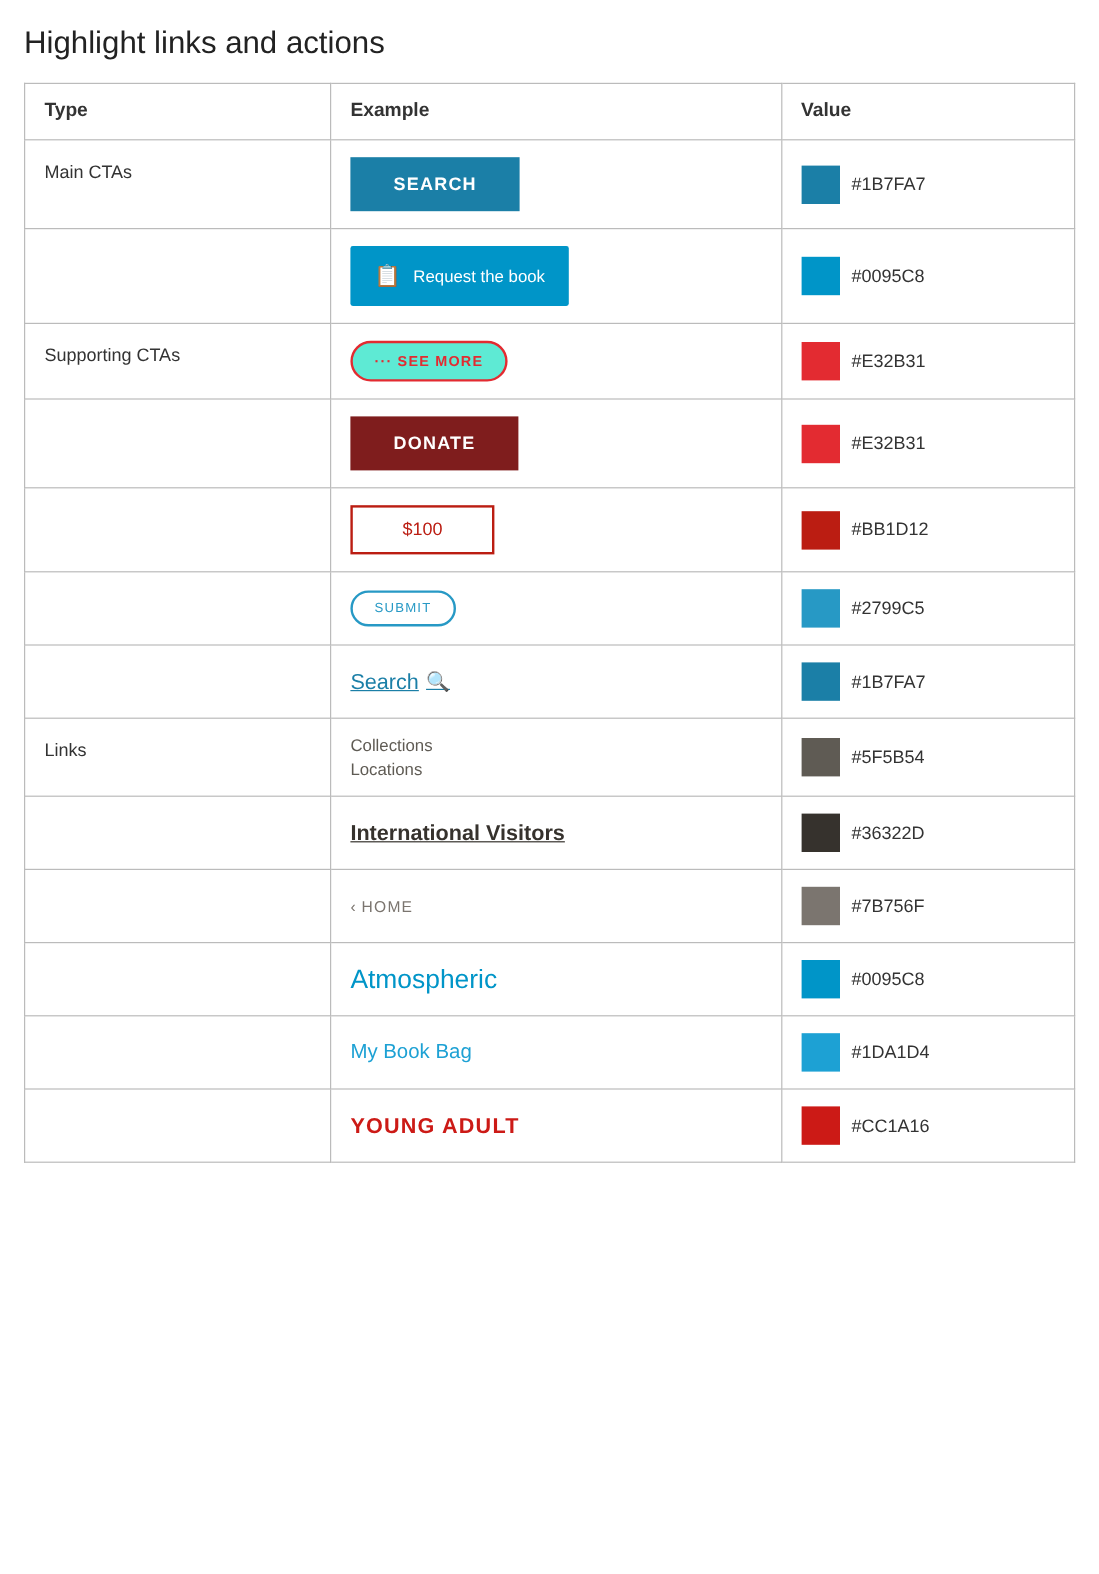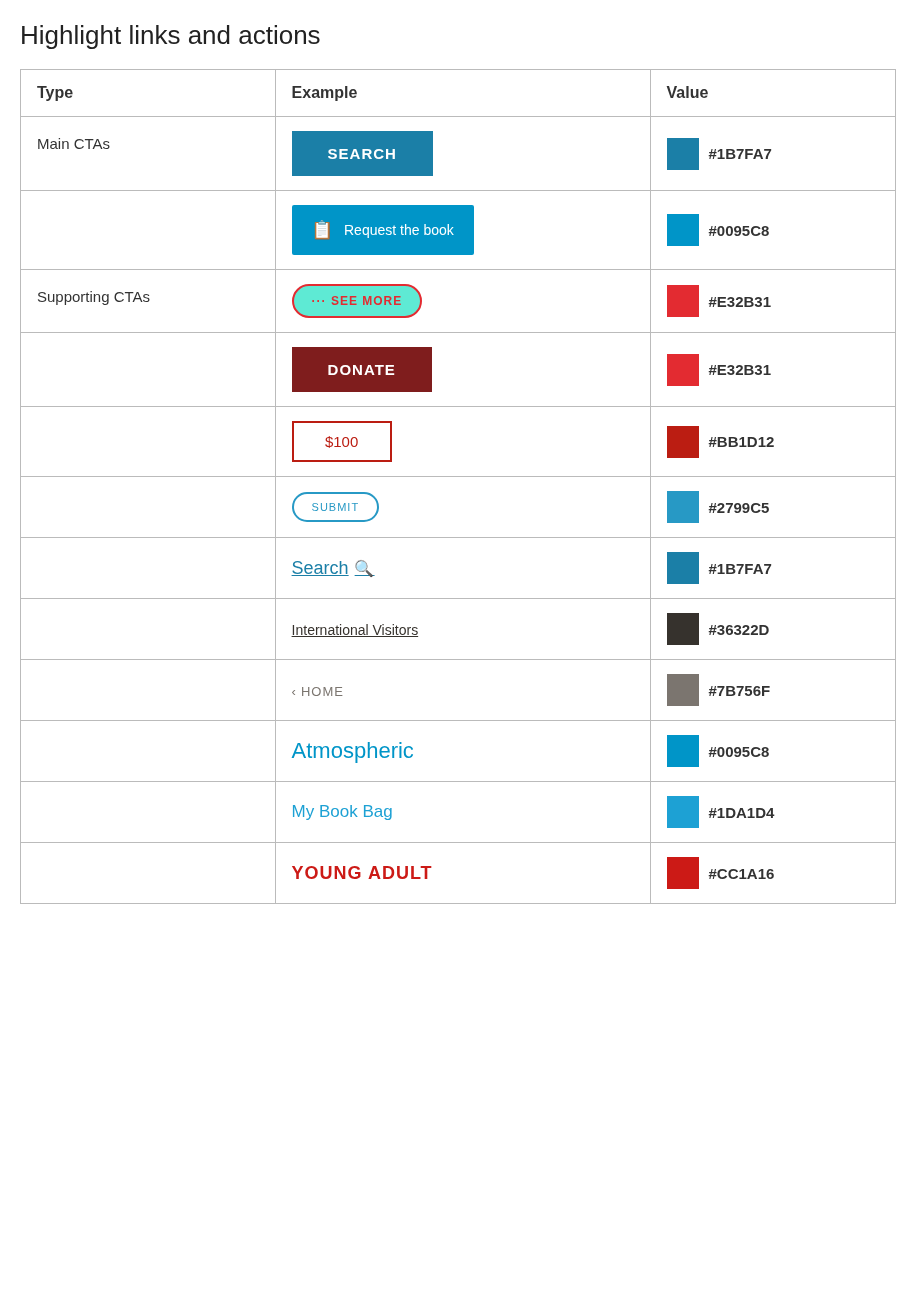--- a/index.html
+++ b/index.html
@@ -41,21 +41,20 @@
       margin-left: 20px;
     }
 
     
     .color-cell {
       display: flex;
       align-items: center;
       gap: 10px;
       font-size: 15px;
       white-space: nowrap;
-      font-weight: bold;
     }
     .color-swatch {
       width: 32px;
       height: 32px;
       display: inline-block;
       flex-shrink: 0;
     }
 
     
     .btn-search {
@@ -114,21 +113,21 @@
       text-transform: uppercase;
     }
 
     
     .input-dollar {
       border: 2px solid #BB1D12;
       color: #BB1D12;
       padding: 10px 20px;
       font-size: 15px;
       text-align: center;
-      width: 100px;
+      width: 120px;
       outline: none;
       background: #fff;
     }
 
     
     .btn-submit {
       background: #fff;
       color: #2799C5;
       border: 2px solid #2799C5;
       padding: 7px 18px;
@@ -162,23 +161,23 @@
     .nav-links a {
       color: #5F5B54;
       text-decoration: none;
       font-size: 14px;
       cursor: pointer;
     }
 
     
     .link-intl {
       color: #36322D;
-      font-weight: normal;
+      font-weight: bold;
       text-decoration: underline;
-      font-size: 14px;
+      font-size: 18px;
       cursor: pointer;
     }
 
     
     .breadcrumb-home {
       color: #7B756F;
       font-size: 13px;
       letter-spacing: 1px;
       text-transform: uppercase;
       display: inline-flex;
@@ -318,20 +317,35 @@
         </a>
       </td>
       <td>
         <div class="color-cell">
           <span class="color-swatch" style="background:#1B7FA7;"></span>
           <span>#1B7FA7</span>
         </div>
       </td>
     </tr>
 
+    <tr>
+      <td class="type-cell">Links</td>
+      <td>
+        <div class="nav-links">
+          <a href="#">Collections</a>
+          <a href="#">Locations</a>
+        </div>
+      </td>
+      <td>
+        <div class="color-cell">
+          <span class="color-swatch" style="background:#5F5B54;"></span>
+          <span>#5F5B54</span>
+        </div>
+      </td>
+    </tr>
 
     <tr>
       <td></td>
       <td>
         <a href="#" class="link-intl">International Visitors</a>
       </td>
       <td>
         <div class="color-cell">
           <span class="color-swatch" style="background:#36322D;"></span>
           <span>#36322D</span>

